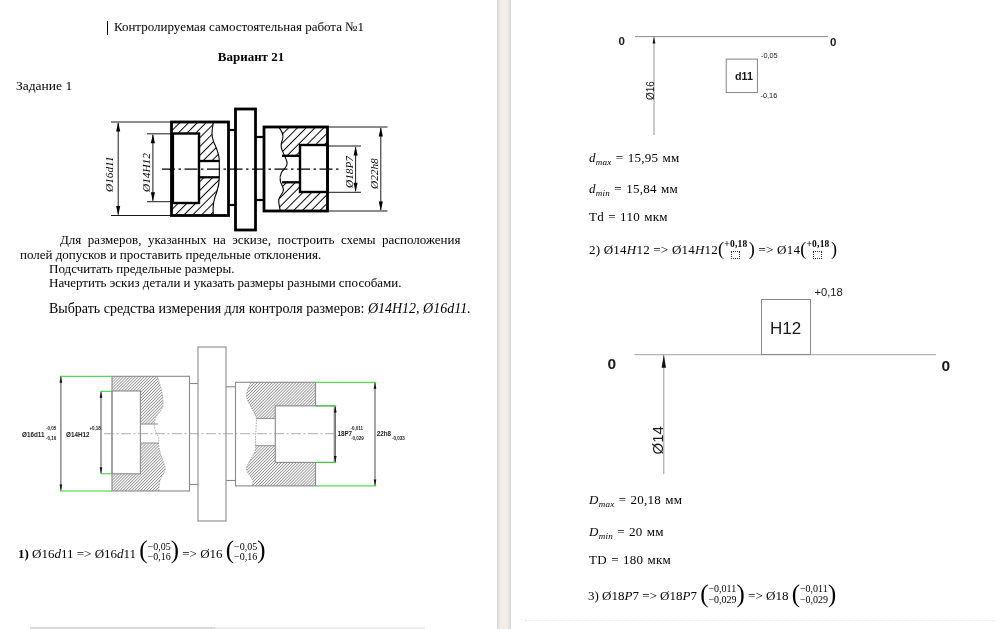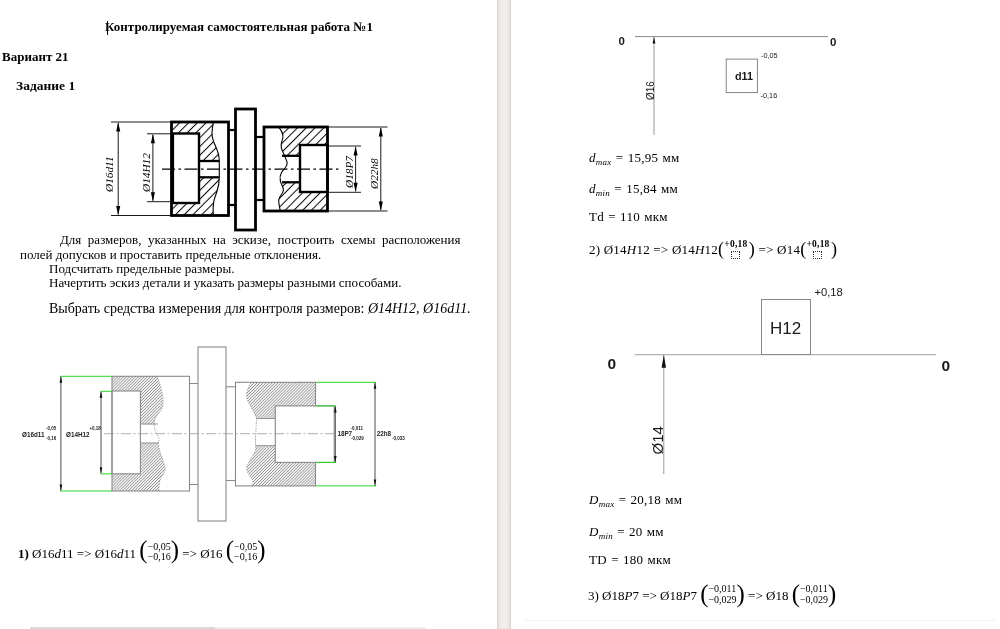--- a/index.html
+++ b/index.html
@@ -14,23 +14,23 @@
 .s2{display:inline-block;position:relative;width:24.5px;height:1px;vertical-align:baseline}
 .s2 .a{position:absolute;left:0;bottom:4.9px;font-size:9.5px;font-weight:bold;line-height:9px;white-space:nowrap}
 .s2 .b{position:absolute;left:7px;bottom:-5.6px;width:6.5px;height:6px;border:1.2px dotted #333}
 </style></head>
 <body>
 
 <div class="abs" style="left:497px;top:0;width:14px;height:629px;
   background:linear-gradient(90deg,#d6d2cf 0px,#f0ebe7 3px,#f3eeea 8px,#f0ebe7 11px,#d6d2cf 14px);"></div>
 
 <div class="abs" style="left:106.5px;top:21px;width:1px;height:14px;background:#000"></div>
-<div class="abs" style="left:0px;top:19.9px;width:478px;text-align:center;font-weight:bold;font-size:13px;line-height:14.4px">Контролируемая самостоятельная работа №1</div>
-<div class="abs" style="left:2px;top:50.4px;width:478px;text-align:left;font-weight:bold;font-size:13px;line-height:14.4px">Вариант 21</div>
-<div class="abs" style="left:16px;top:79px;font-weight:bold;font-size:13.5px;line-height:14.4px">Задание 1</div>
+<div class="abs" style="left:0px;top:19.9px;width:478px;text-align:center;font-weight:normal;font-size:13px;line-height:14.4px">Контролируемая самостоятельная работа №1</div>
+<div class="abs" style="left:12px;top:50.4px;width:478px;text-align:center;font-weight:bold;font-size:13px;line-height:14.4px">Вариант 21</div>
+<div class="abs" style="left:16px;top:79px;font-weight:normal;font-size:13.5px;line-height:14.4px">Задание 1</div>
 
 <svg class="abs" style="left:95px;top:98px" width="310" height="140" viewBox="95 98 310 140">
 <defs>
 <pattern id="h1" patternUnits="userSpaceOnUse" width="6.2" height="6.2" patternTransform="rotate(-45)">
   <line x1="0" y1="3.1" x2="6.2" y2="3.1" stroke="#000" stroke-width="1"></line>
 </pattern>
 </defs>
 
 <rect x="171.5" y="122" width="57" height="93.5" fill="url(#h1)"></rect>
 <path d="M213.5,122 C211.5,130 211,135 213.5,141.5 C216.5,148.5 219.3,153 219.3,161 L219.3,177 C219.3,184 218.6,186.5 216.8,192 C214.3,198.5 212.3,204 213.3,215.5 L228.5,215.5 L228.5,122 Z" fill="#fff"></path>

